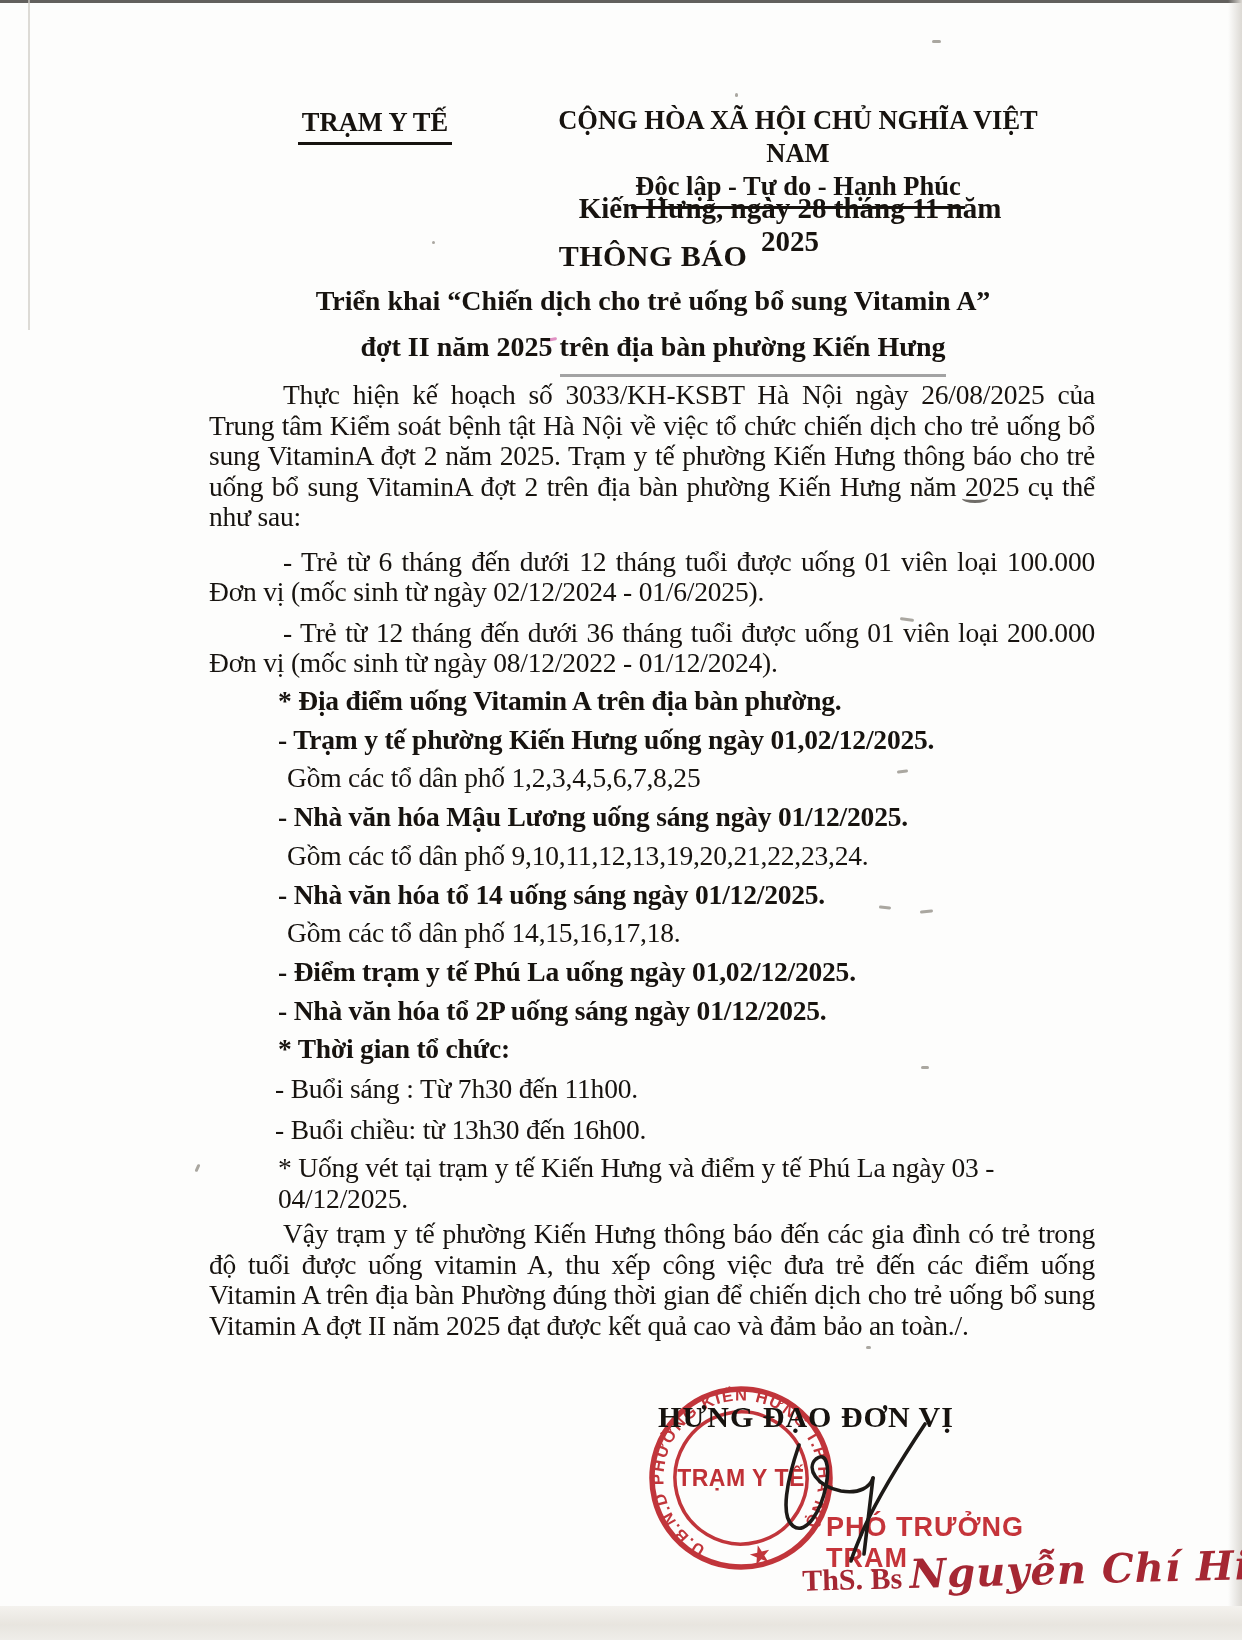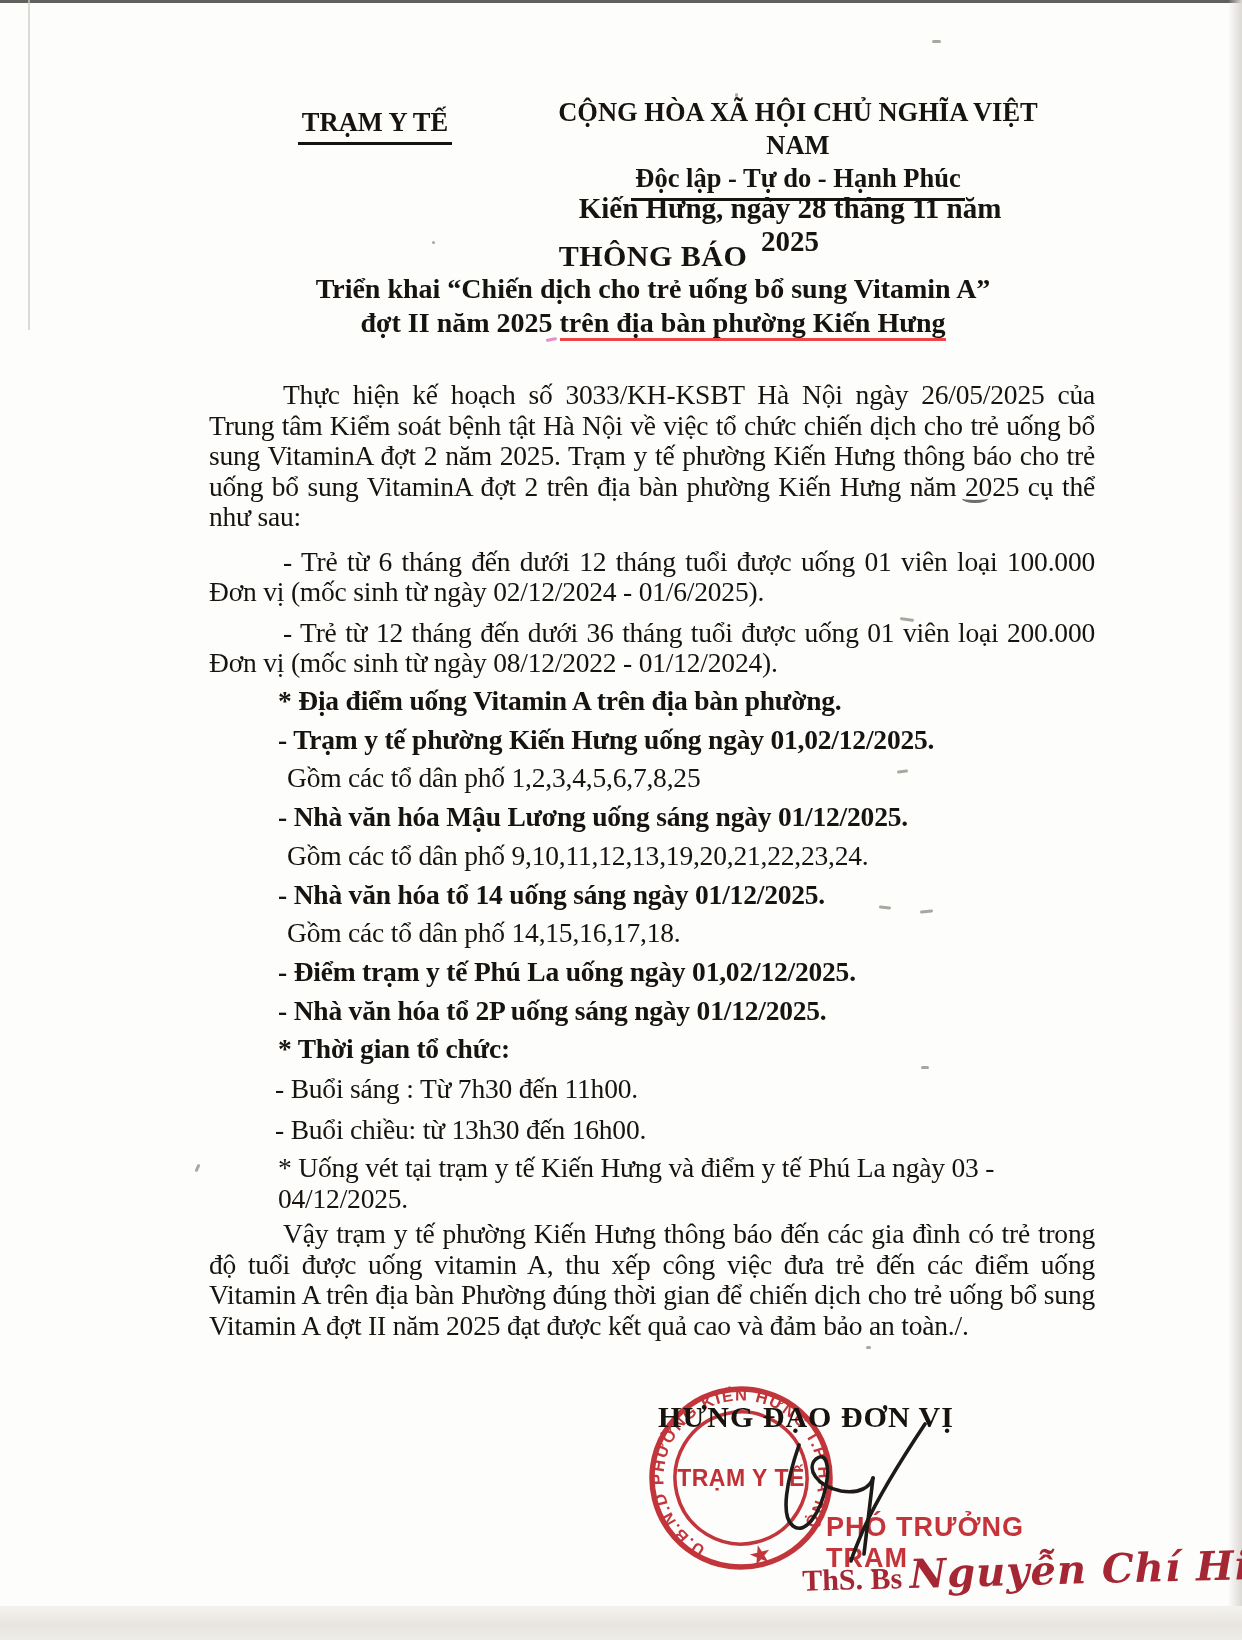--- a/index.html
+++ b/index.html
@@ -11,31 +11,31 @@
   .right-shade{position:absolute;top:0;right:0;width:14px;height:1640px;
                background:linear-gradient(90deg,rgba(0,0,0,0),#dcd9d4);}
   .bottom-strip{position:absolute;left:0;right:0;top:1606px;height:34px;
                 background:linear-gradient(180deg,#f4f2ee 0%,#e8e5df 55%,#efede9 100%);}
   .speck{position:absolute;background:#8e8a82;border-radius:2px;opacity:.75;}
   .speck.pink{background:#d76cb0;}
 
   
   .hdr-left{position:absolute;left:212px;top:106px;width:326px;text-align:center;
             font-weight:bold;font-size:26.5px;line-height:33px;}
-  .hdr-right{position:absolute;left:556px;top:96px;width:484px;text-align:center;
+  .hdr-right{position:absolute;left:556px;top:104px;width:484px;text-align:center;
              font-weight:bold;font-size:26.5px;line-height:33px;}
   .u-line{display:inline-block;border-bottom:3px solid #17130f;padding:0 4px 3px 4px;}
   .dateline{position:absolute;left:560px;top:192px;width:460px;text-align:center;
             font-weight:bold;font-size:29px;}
 
   
   .title-block{position:absolute;left:210px;top:240px;width:886px;text-align:center;}
   .doc-heading{font-size:30px;font-weight:bold;letter-spacing:.5px;line-height:32px;margin:0;}
-  .doc-sub{font-size:28px;font-weight:bold;line-height:33.5px;margin:0;}
-  .sub-u{border-bottom:3px solid #ef4444;padding-bottom:0;}
+  .doc-sub{font-size:28px;font-weight:bold;line-height:33.5px;margin:12px;}
+  .sub-u{border-bottom:3px solid #a3a3a3;padding-bottom:12px;}
 
   
   .body-col{position:absolute;left:209px;top:380px;width:886px;
             font-size:27.5px;line-height:30.5px;letter-spacing:-0.2px;}
   .para{margin:0;text-align:justify;text-indent:74px;}
   .para.first{margin-top:0;}
   .para.rule1{margin-top:14px;}
   .para.rule2{margin-top:10px;}
   .lst{margin-left:69px;}
   .lst.head{margin-top:7px;font-weight:bold;}
@@ -99,21 +99,21 @@
   </div>
   <div class="dateline">Kiến Hưng, ngày 28 tháng 11 năm 2025</div>
 
   <div class="title-block">
     <p class="doc-heading">THÔNG BÁO</p>
     <p class="doc-sub">Triển khai “Chiến dịch cho trẻ uống bổ sung Vitamin A”</p>
     <p class="doc-sub"><span>đợt II năm 2025 </span><span class="sub-u">trên địa bàn phường Kiến Hưng</span></p>
   </div>
 
   <div class="body-col">
-    <p class="para first">Thực hiện kế hoạch số 3033/KH-KSBT Hà Nội ngày 26/05/2025 của Trung tâm Kiểm soát bệnh tật Hà Nội về việc tổ chức chiến dịch cho trẻ uống bổ sung VitaminA đợt 2 năm 2025. Trạm y tế phường Kiến Hưng thông báo cho trẻ uống bổ sung VitaminA đợt 2 trên địa bàn phường Kiến Hưng năm 2025 cụ thể như sau:</p>
+    <p class="para first">Thực hiện kế hoạch số 3033/KH-KSBT Hà Nội ngày 26/08/2025 của Trung tâm Kiểm soát bệnh tật Hà Nội về việc tổ chức chiến dịch cho trẻ uống bổ sung VitaminA đợt 2 năm 2025. Trạm y tế phường Kiến Hưng thông báo cho trẻ uống bổ sung VitaminA đợt 2 trên địa bàn phường Kiến Hưng năm 2025 cụ thể như sau:</p>
     <p class="para rule1">- Trẻ từ 6 tháng đến dưới 12 tháng tuổi được uống 01 viên loại 100.000 Đơn vị (mốc sinh từ ngày 02/12/2024 - 01/6/2025).</p>
     <p class="para rule2">- Trẻ từ 12 tháng đến dưới 36 tháng tuổi được uống 01 viên loại 200.000 Đơn vị (mốc sinh từ ngày 08/12/2022 - 01/12/2024).</p>
 
     <div class="lst head">* Địa điểm uống Vitamin A trên địa bàn phường.</div>
 
     <div class="loc-title">- Trạm y tế phường Kiến Hưng uống ngày 01,02/12/2025.</div>
     <div class="loc-detail">Gồm các tổ dân phố 1,2,3,4,5,6,7,8,25</div>
     <div class="loc-title">- Nhà văn hóa Mậu Lương uống sáng ngày 01/12/2025.</div>
     <div class="loc-detail">Gồm các tổ dân phố 9,10,11,12,13,19,20,21,22,23,24.</div>
     <div class="loc-title">- Nhà văn hóa tổ 14 uống sáng ngày 01/12/2025.</div>

